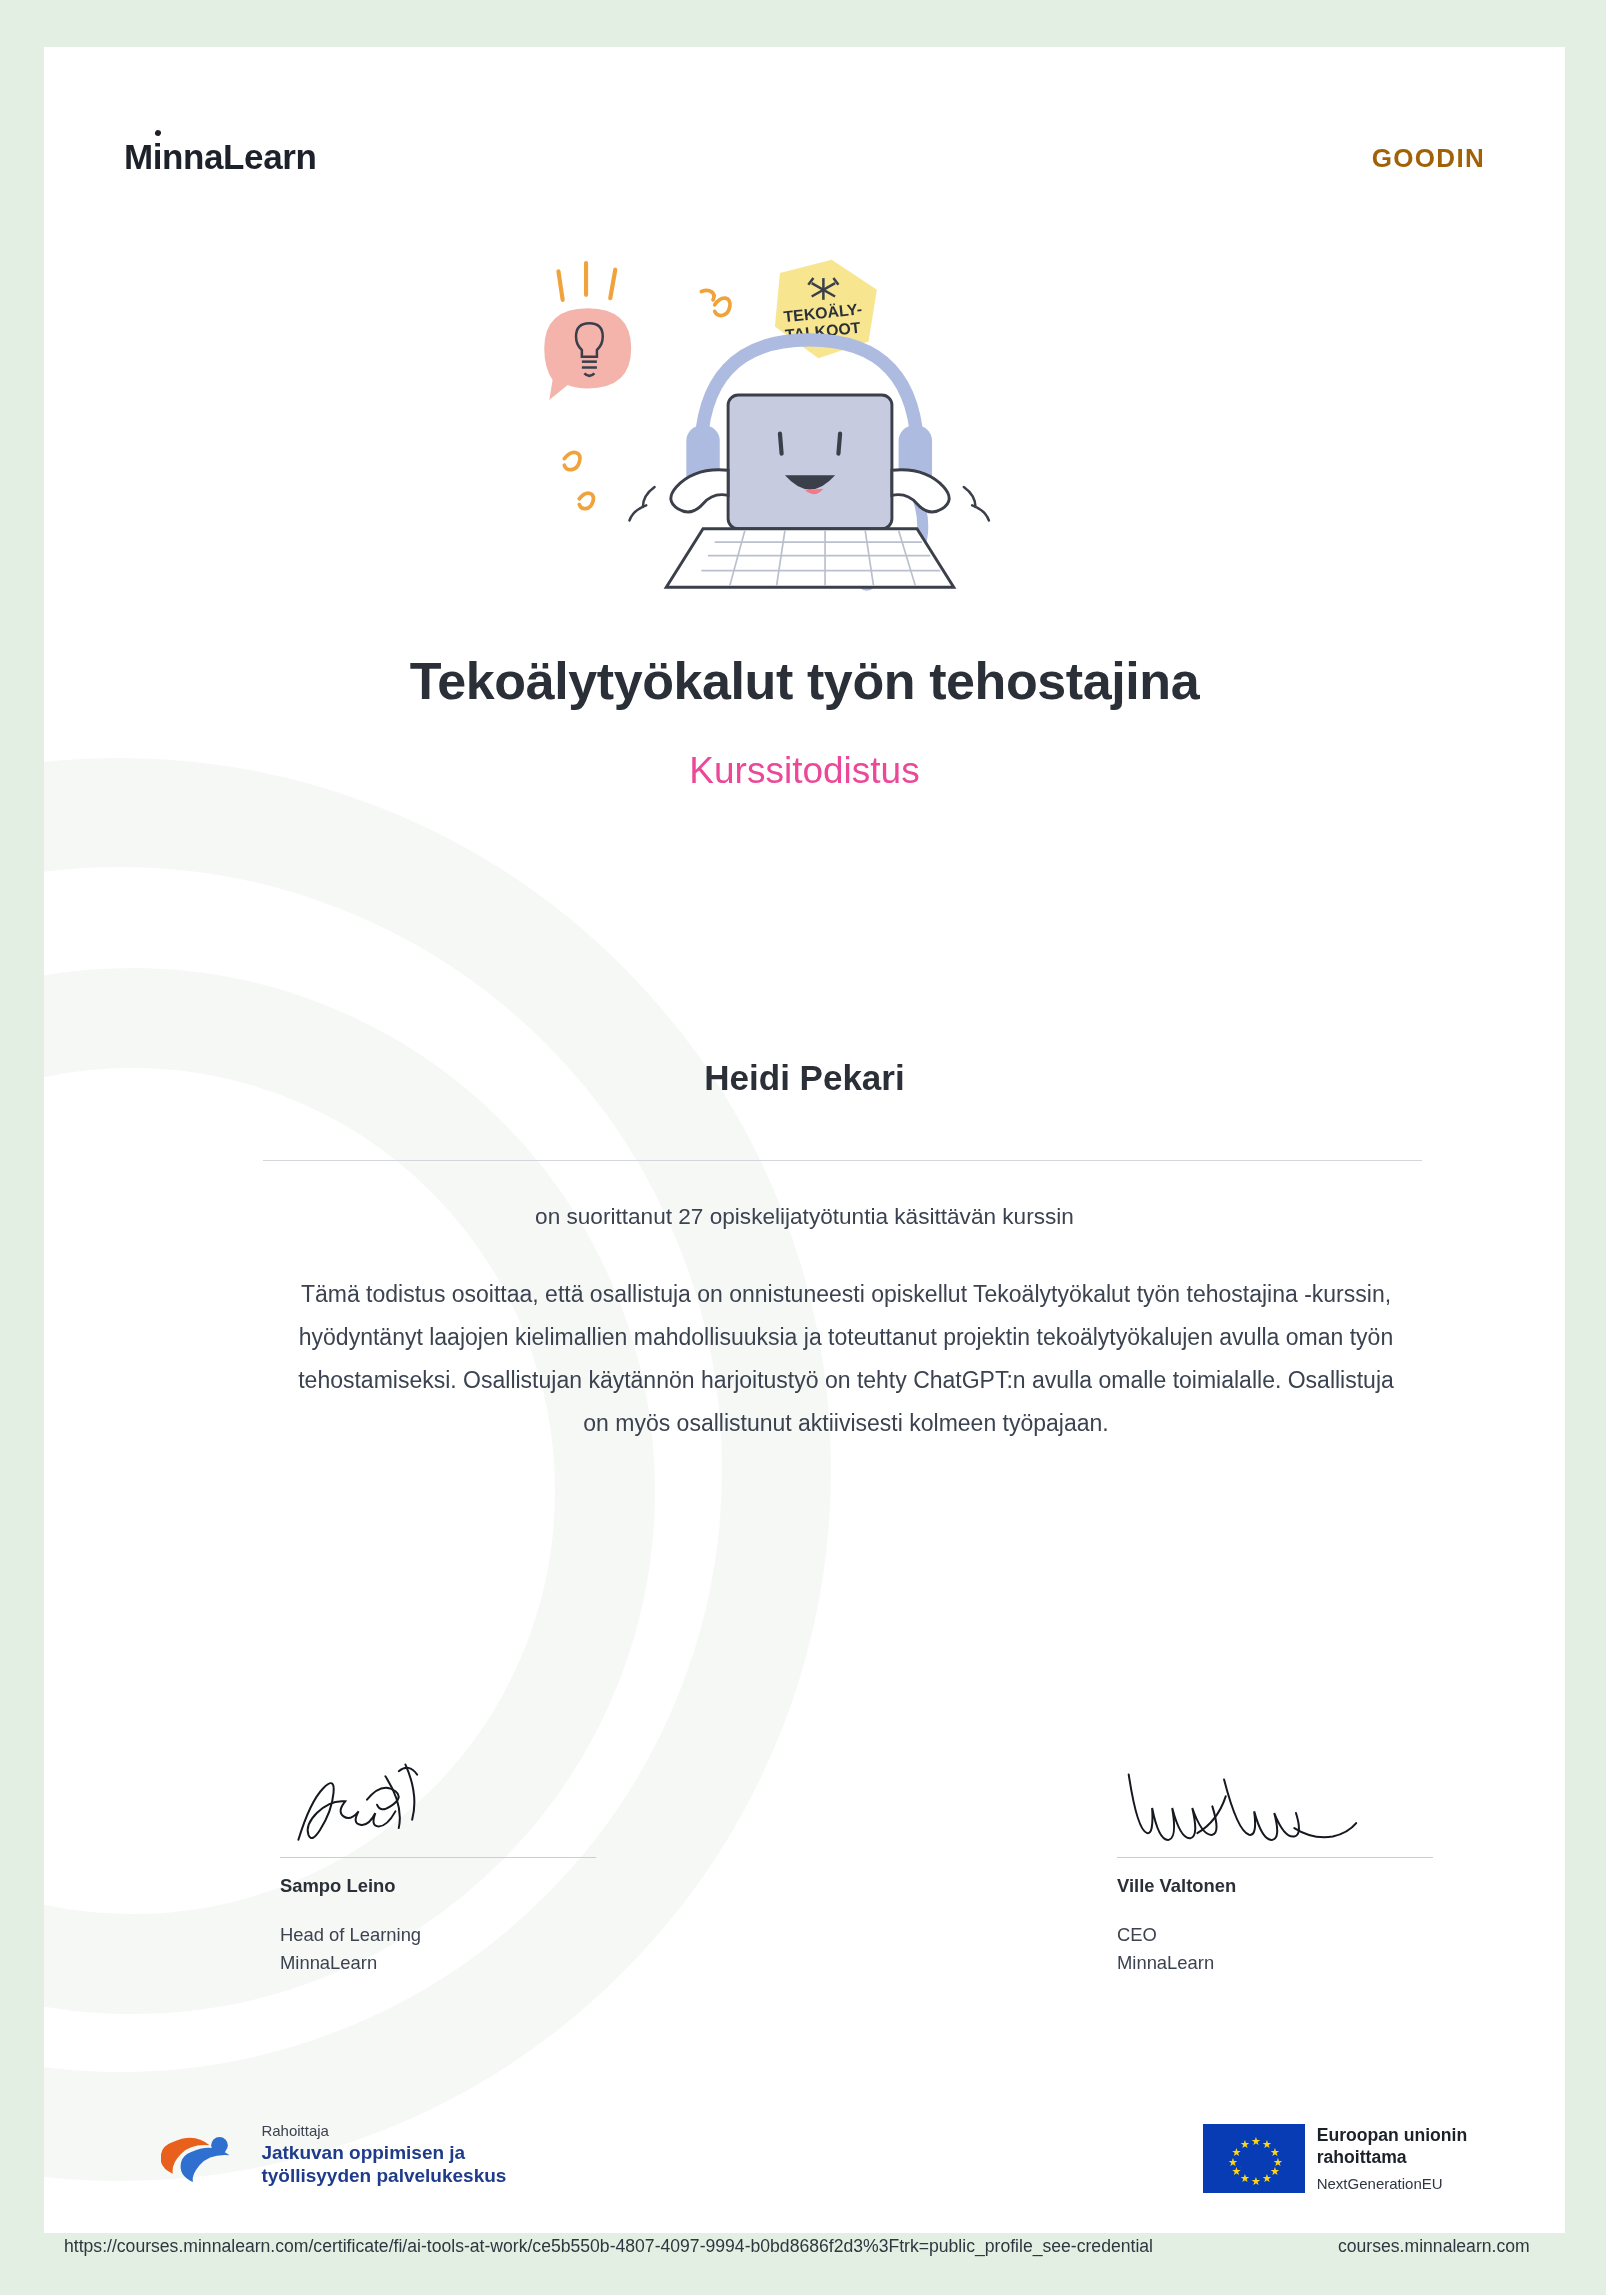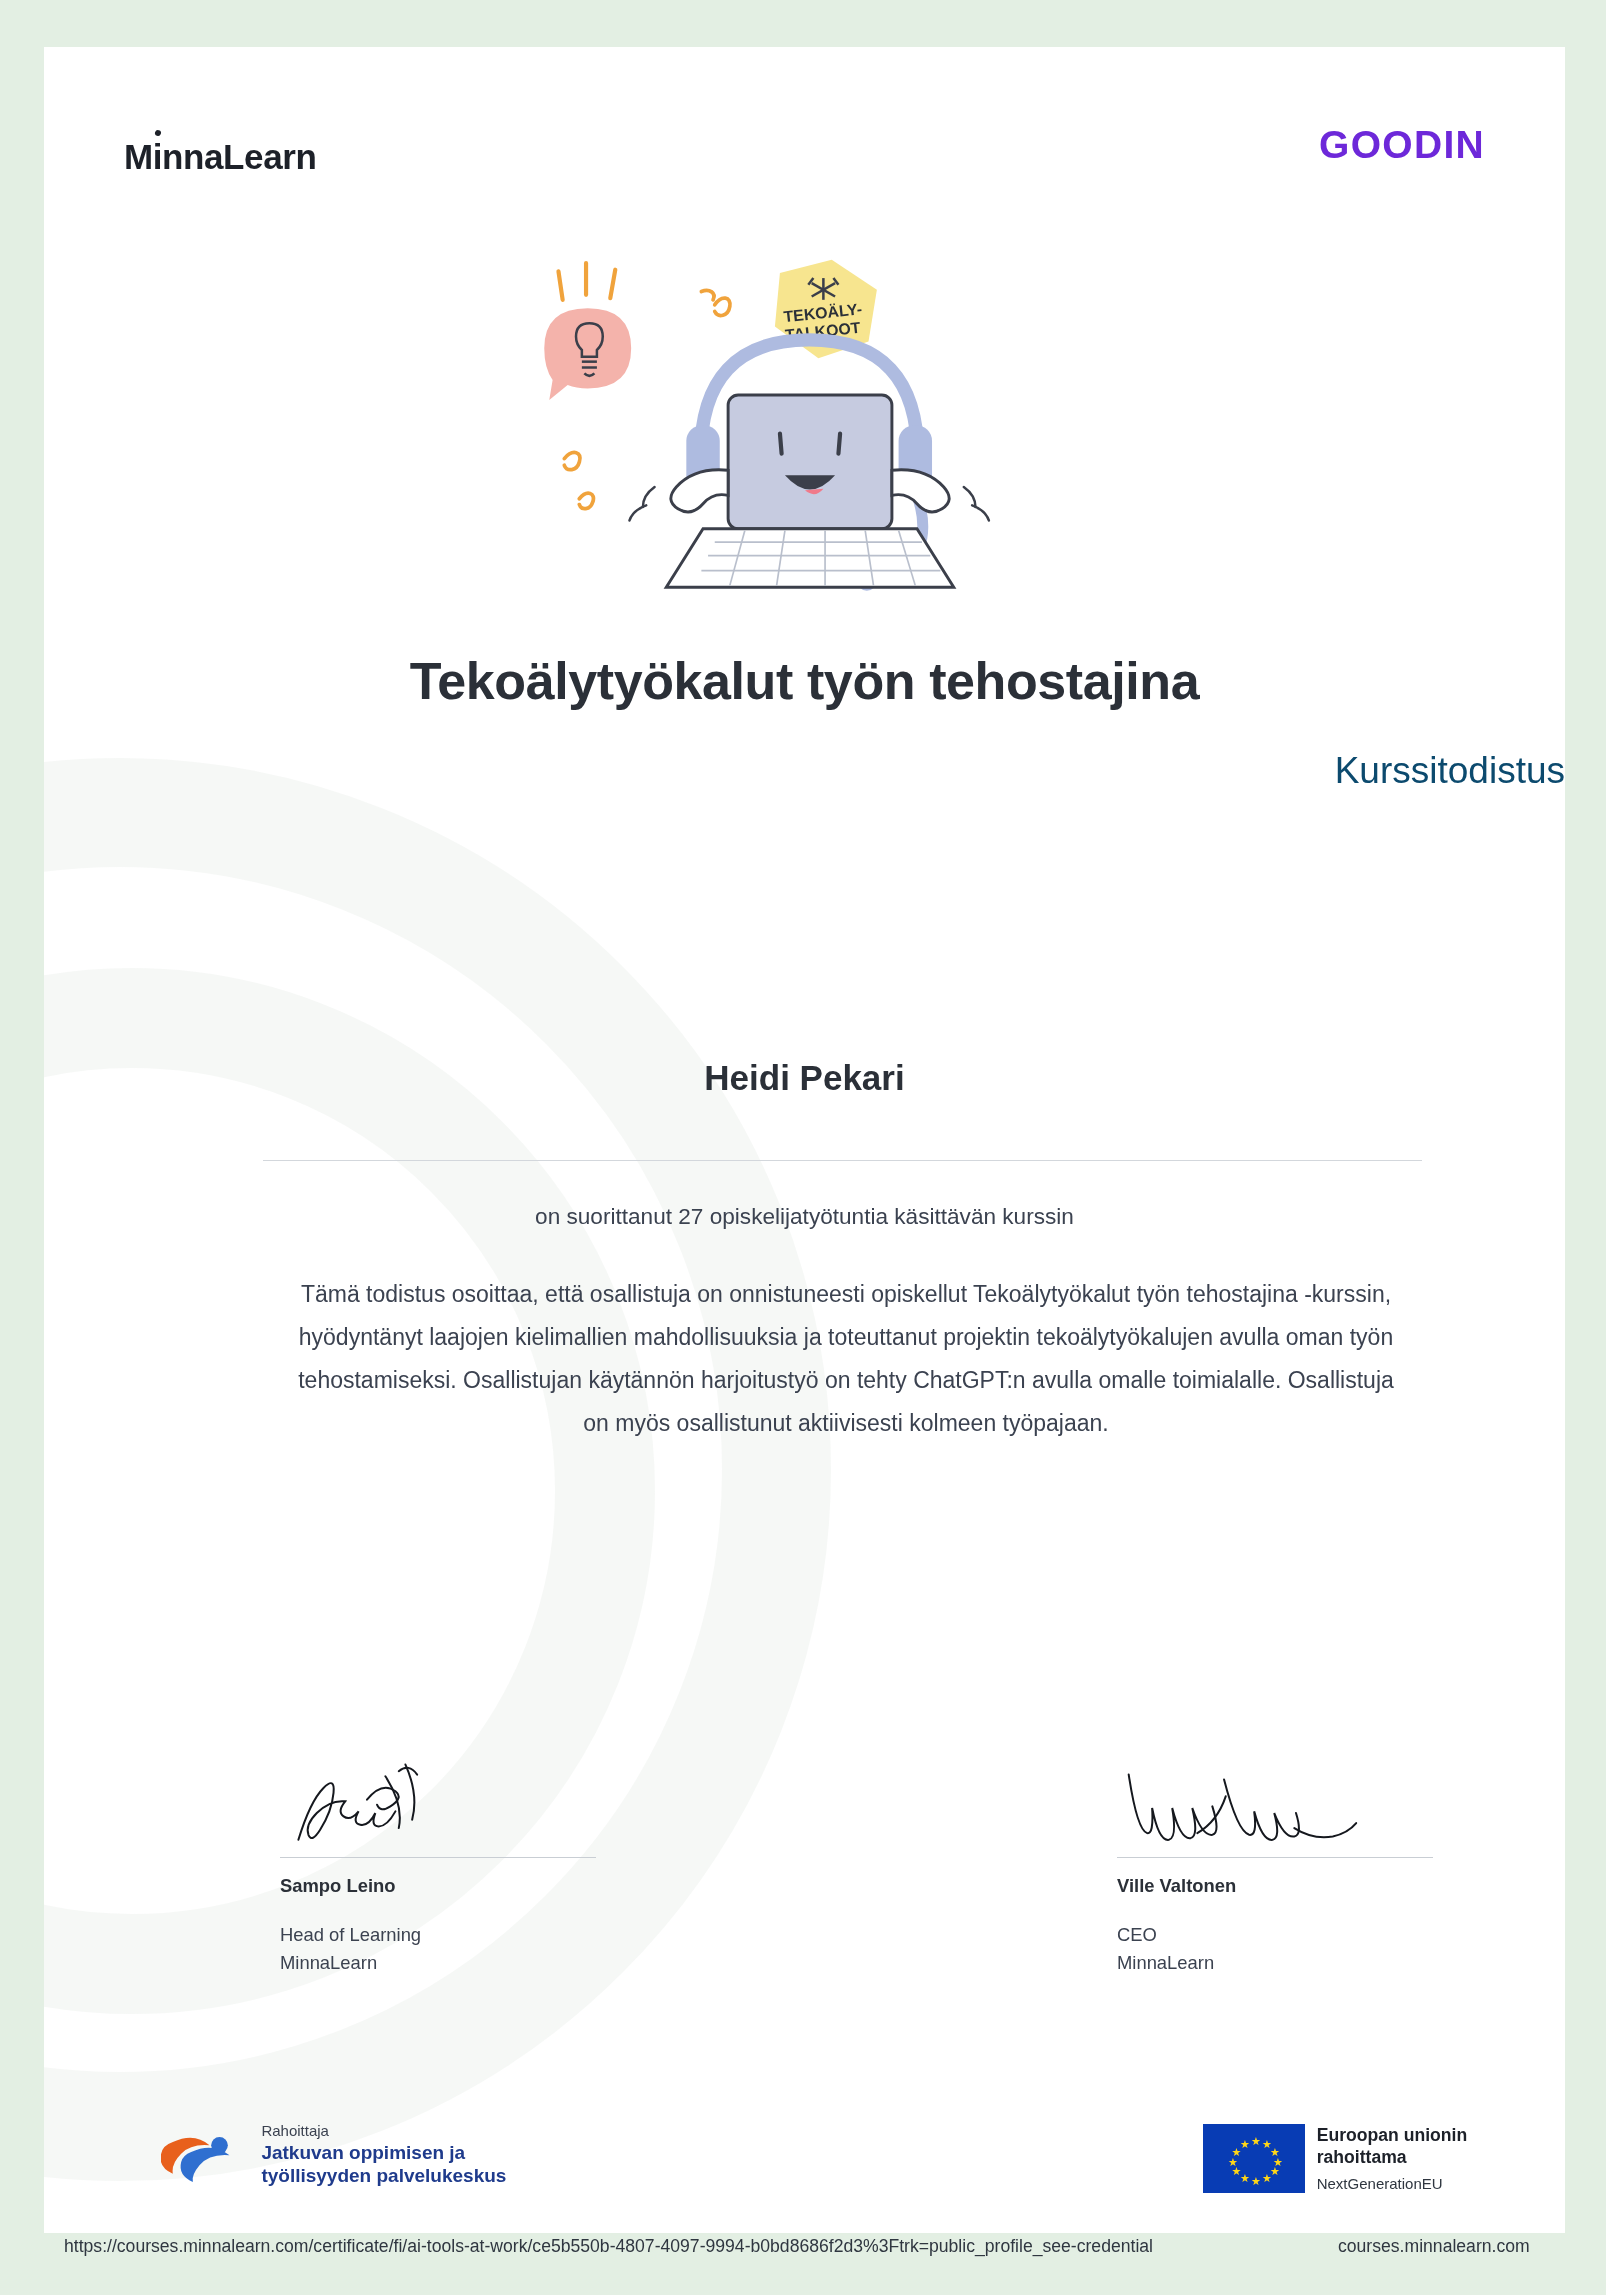--- a/index.html
+++ b/index.html
@@ -58,25 +58,25 @@
     top: -6.7px;
     width: 5.9px;
     height: 5.9px;
     border-radius: 50%;
     background: #1d2129;
     transform: rotate(20deg);
   }
   .logo-goodin {
     position: absolute;
     right: 80px;
-    top: 76px;
-    font-size: 39px;
+    top: 96px;
+    font-size: 26px;
     font-weight: bold;
     letter-spacing: 1.3px;
-    color: #6d28d9;
+    color: #a16207;
   }
 
   
   .illustration {
     position: absolute;
     left: 50%;
     top: 201px;
     transform: translateX(-50%);
     width: 552px;
     height: 351px;
@@ -92,23 +92,23 @@
     font-size: 52px;
     font-weight: bold;
     letter-spacing: -0.4px;
     color: #2b3038;
   }
   .cert-kind {
     position: absolute;
     top: 703px;
     left: 0;
     width: 100%;
-    text-align: right;
+    text-align: center;
     font-size: 37px;
-    color: #0c4a6e;
+    color: #ec4899;
   }
 
   
   .recipient {
     position: absolute;
     top: 1011px;
     left: 0;
     width: 100%;
     text-align: center;
     font-size: 35px;

